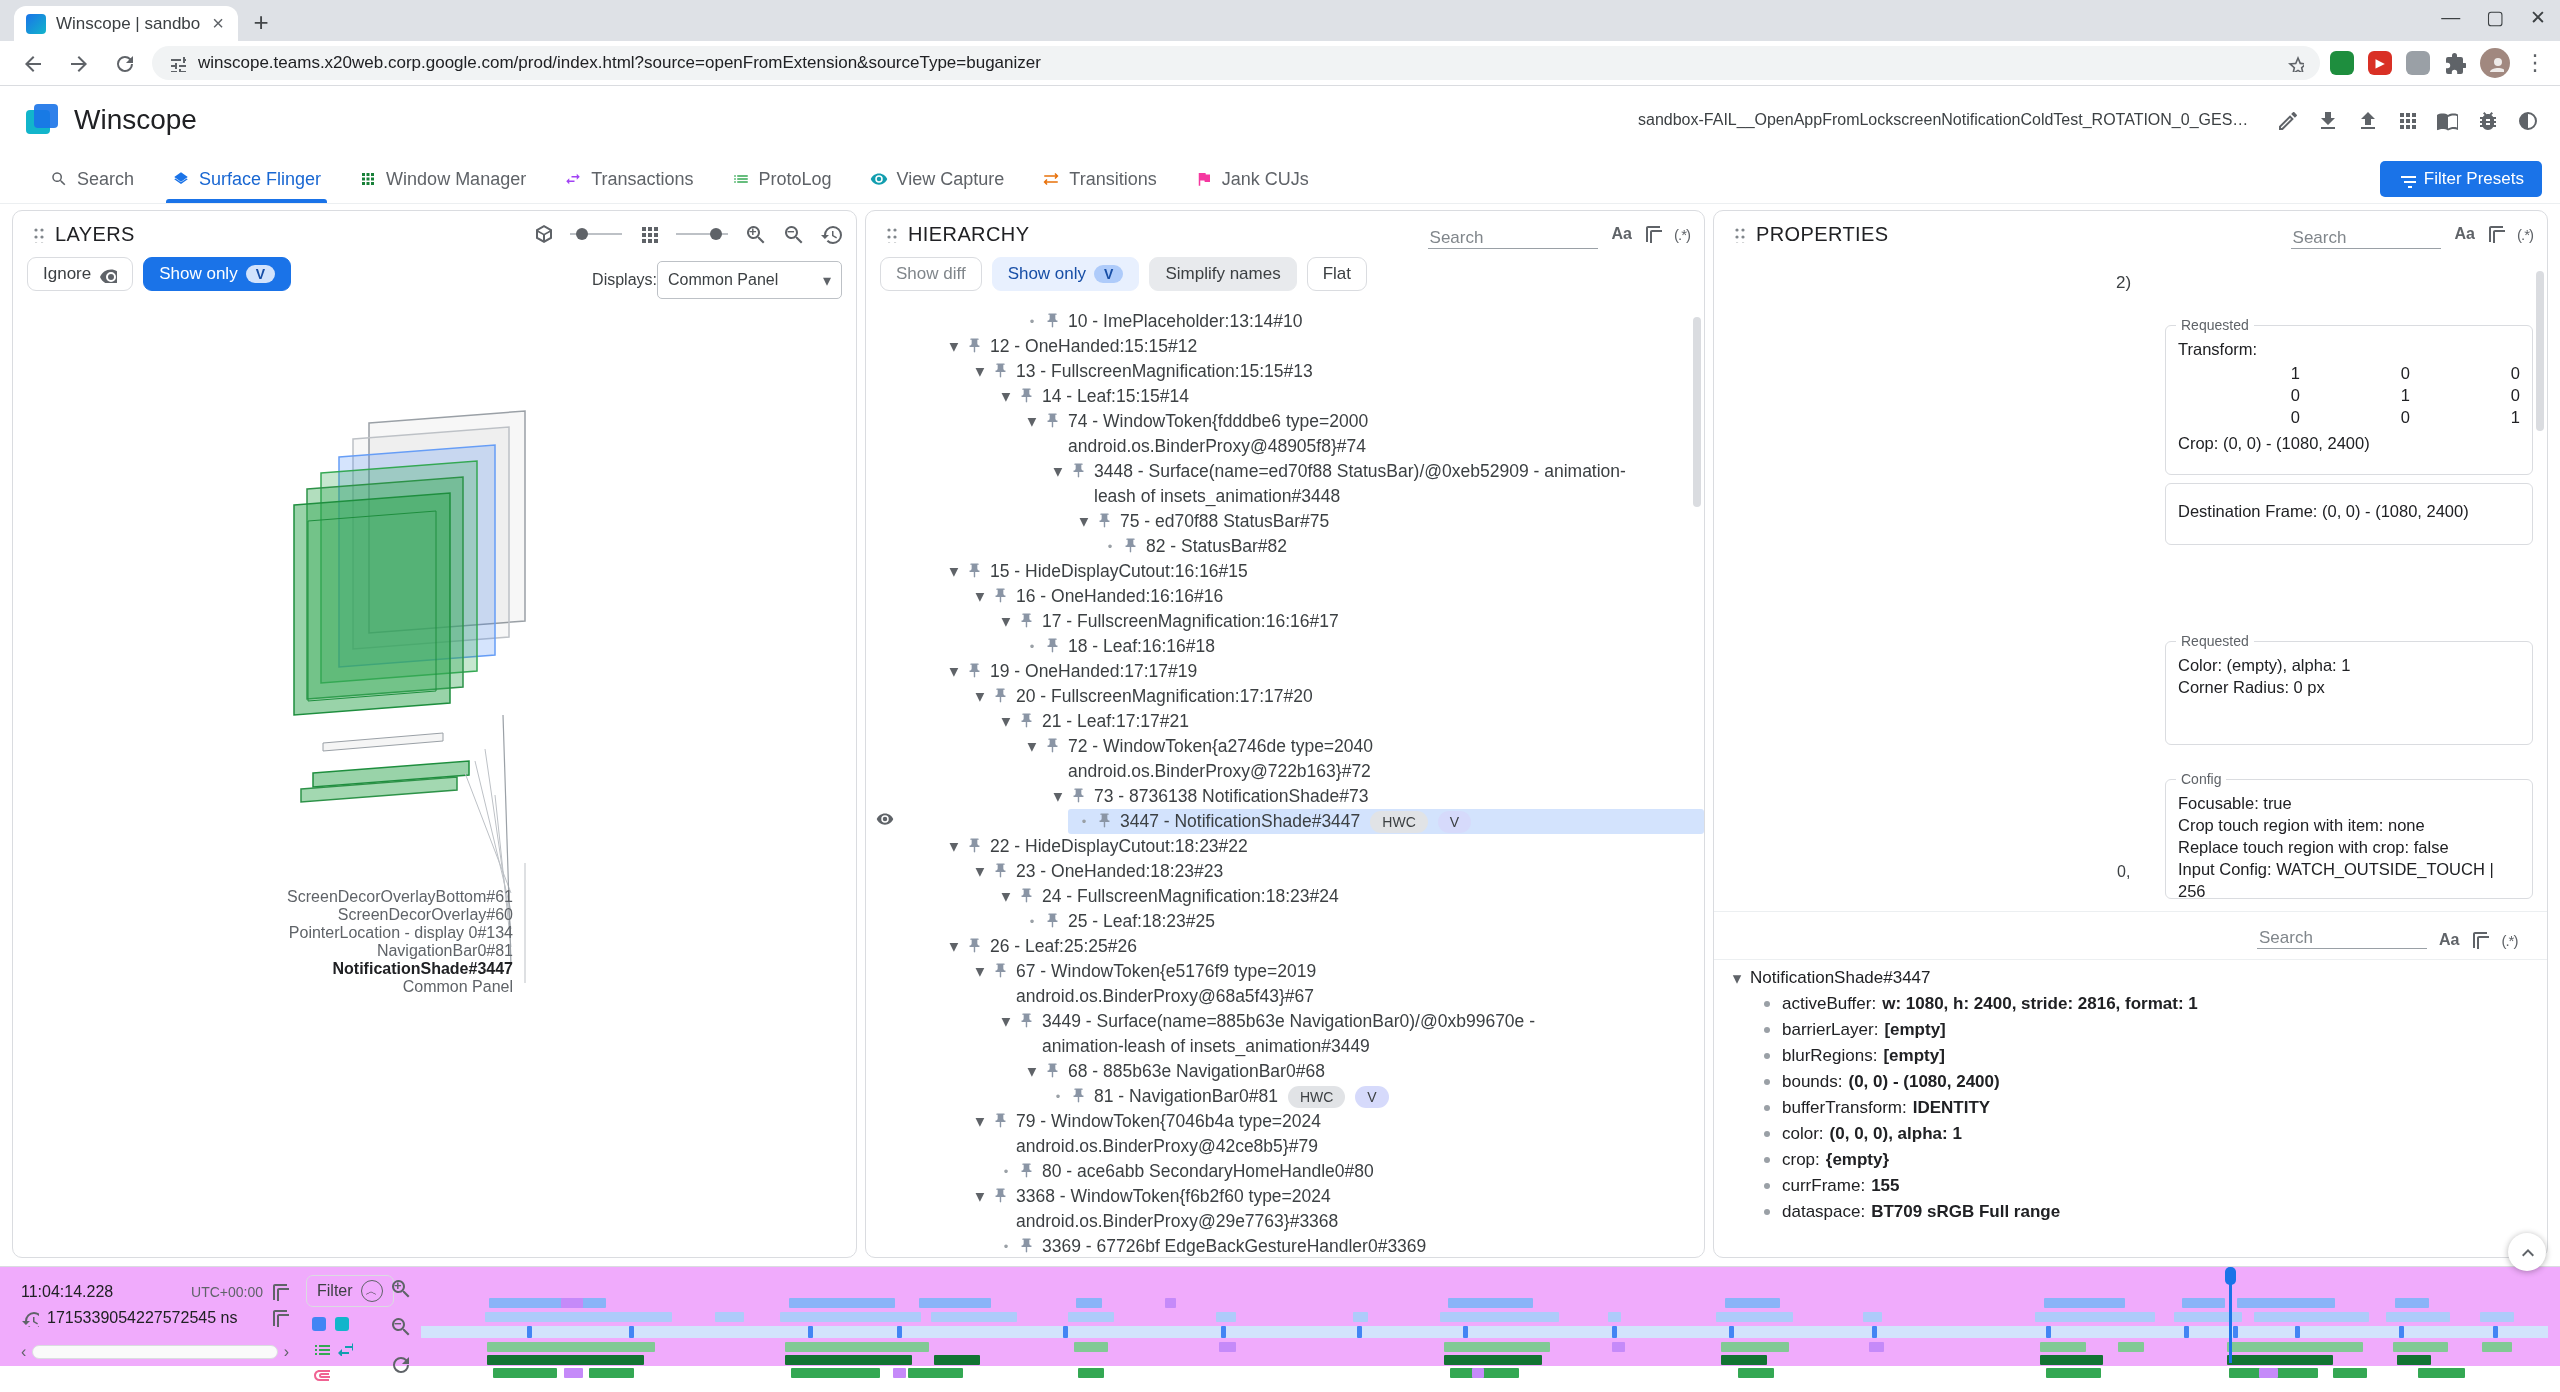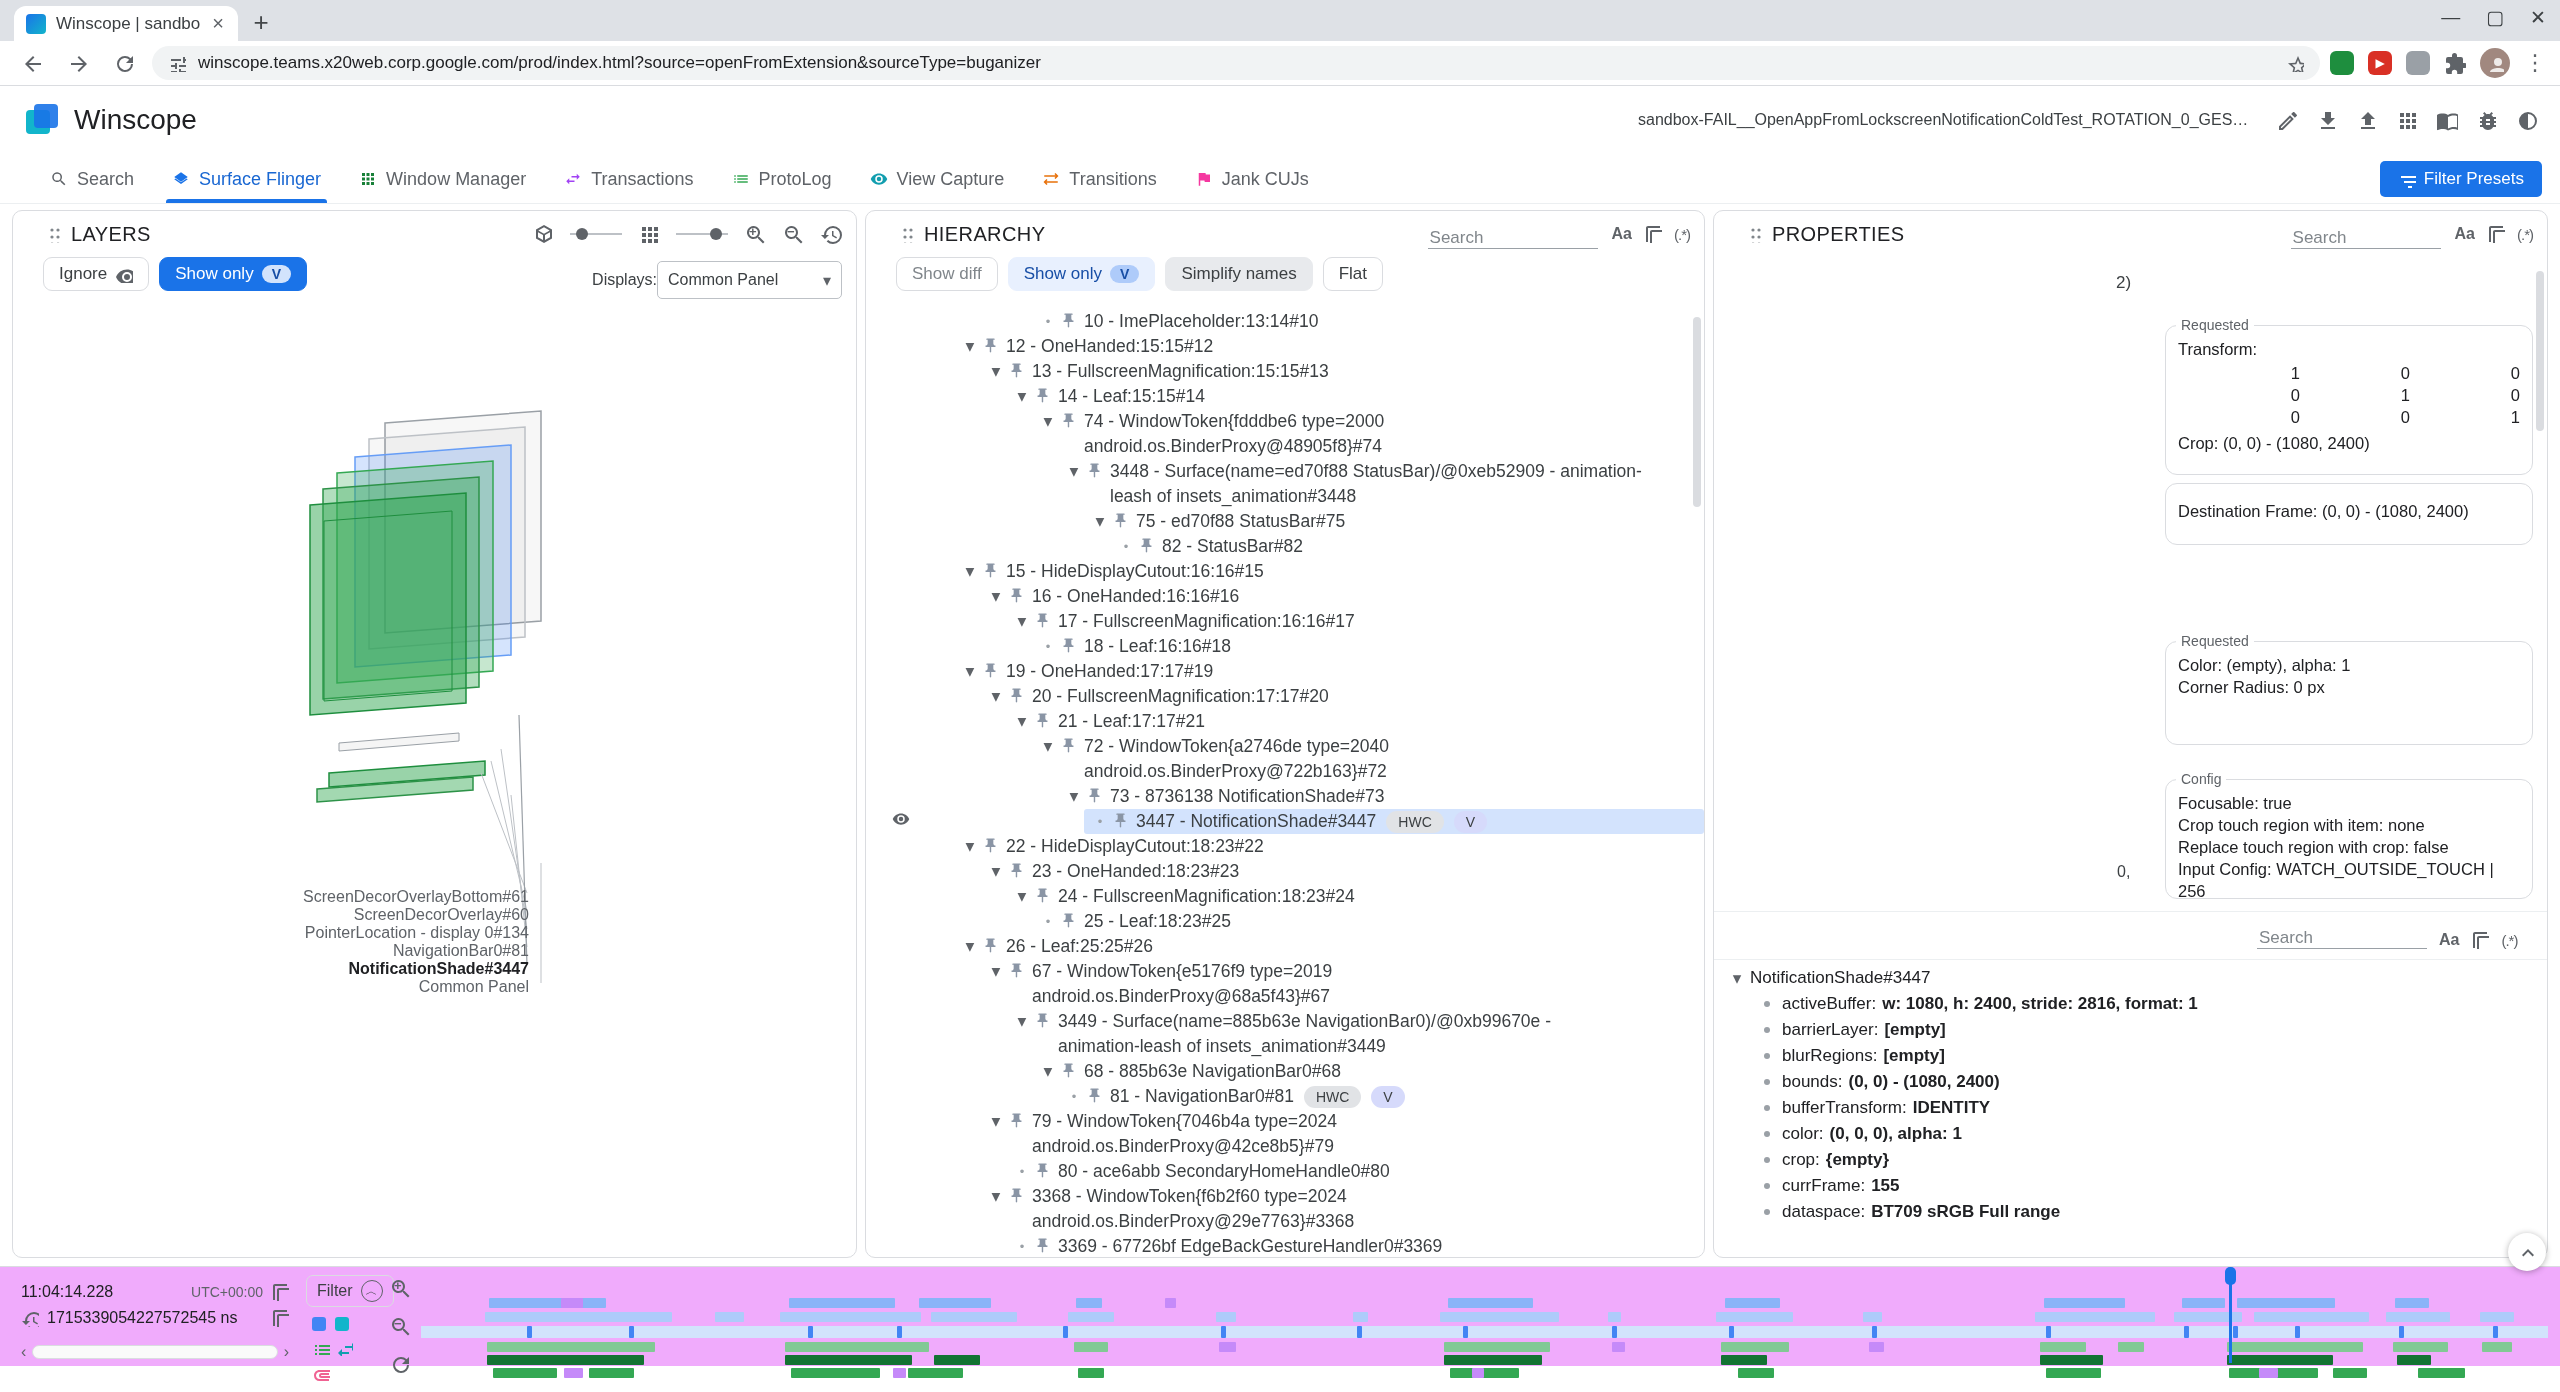--- a/index.html
+++ b/index.html
@@ -34,21 +34,21 @@
 
   
   .navtabs { height:49px; display:flex; align-items:stretch; padding-left:34px; gap:6px; background:#fff; border-bottom:1px solid #eceff1; position:relative; }
   .ntab { display:flex; align-items:center; gap:9px; padding:0 16px; font-size:18px; font-weight:500; color:#5f6368; position:relative; }
   .ntab.active { color:#1967d2; }
   .ntab.active::after { content:""; position:absolute; left:10px; right:10px; bottom:0; height:4px; background:#1a73e8; border-radius:3px 3px 0 0; }
   .fpbtn { margin:6px 18px 6px auto; background:#1a73e8; color:#fff; border-radius:5px; display:flex; align-items:center; gap:8px; padding:0 18px; font-size:17px; font-weight:500; }
 
   
   .content { height:1062px; display:flex; gap:8px; padding:6px 12px 8px; background:#fff; position:relative; }
-  .panel { border:1px solid #dadce0; border-radius:10px; background:#fff; position:relative; overflow:hidden; display:flex; flex-direction:column;padding-left:16px; }
+  .panel { border:1px solid #dadce0; border-radius:10px; background:#fff; position:relative; overflow:hidden; display:flex; flex-direction:column; }
   .p-layers { width:845px; flex:none; }
   .p-hier { width:840px; flex:none; }
   .p-props { flex:1; }
   .phead { height:46px; display:flex; align-items:center; gap:10px; padding:0 14px; flex:none; }
   .ptitle { font-size:20px; font-weight:500; letter-spacing:.4px; color:#202124; }
   .dragdots { color:#80868b; }
   .searchline { display:flex; align-items:flex-end; gap:4px; border-bottom:1px solid #9aa0a6; height:30px; width:170px; color:#80868b; font-size:17px; padding:0 2px; }
   .hicons { display:flex; align-items:center; gap:12px; color:#5f6368; font-size:15px; }
   .hicons .aa { font-size:16px; font-weight:700; }
   .hicons .rx { font-size:15px; letter-spacing:-1px; }
@@ -93,21 +93,21 @@
   
   .overlaycard { position:absolute; left:19px; top:57px; width:381px; height:727px; background:#fff; border-radius:10px; box-shadow:0 3px 14px rgba(0,0,0,.38); z-index:6; display:flex; flex-direction:column; }
   .ochead { height:42px; display:flex; align-items:center; padding:0 10px; gap:8px; color:#5f6368; }
   .octitle { flex:1; text-align:center; font-size:18px; color:#3c4043; }
   .screen { flex:1; margin:0 10px 12px; background:#000; position:relative; }
   .sstrip { position:absolute; top:6px; left:8px; right:8px; height:8px; display:flex; align-items:center; gap:4px; }
   .sstrip i { display:block; height:6px; }
   .homebar { position:absolute; bottom:8px; left:50%; transform:translateX(-50%); width:100px; height:5px; border-radius:3px; background:#fff; }
   .clip-2 { position:absolute; left:402px; top:62px; font-size:17px; color:#3c4043; z-index:2; }
   .clip-0 { position:absolute; left:403px; top:652px; font-size:16px; color:#3c4043; z-index:2; }
-  .pbox { position:absolute; right:14px; width:368px; border:1px solid #dadce0; border-radius:12px; padding:12px 12px 10px; font-size:16.5px; color:#202124; line-height:22px; }
+  .pbox { position:absolute; right:14px; width:368px; border:1px solid #dadce0; border-radius:6px; padding:12px 12px 10px; font-size:16.5px; color:#202124; line-height:22px; }
   .pbox .legend { position:absolute; top:-10px; left:10px; background:#fff; padding:0 5px; font-size:14px; color:#5f6368; line-height:18px; }
   .matrix { margin:2px 0 4px auto; width:330px; }
   .mrow { display:flex; }
   .mcell { flex:1; text-align:right; }
   .psearch { position:absolute; top:708px; right:12px; width:278px; display:flex; align-items:flex-end; gap:12px; z-index:2; }
   .pdivider { position:absolute; left:0; right:0; top:700px; border-top:1px solid #eceff1; }
   .pdivider2 { position:absolute; left:0; right:0; top:748px; border-top:1px solid #eceff1; }
   .ptree { position:absolute; left:10px; right:10px; top:754px; bottom:0; overflow:hidden; font-size:17px; z-index:1; }
   .prow { height:26px; display:flex; align-items:center; }
   .prow .chev { width:26px; }

